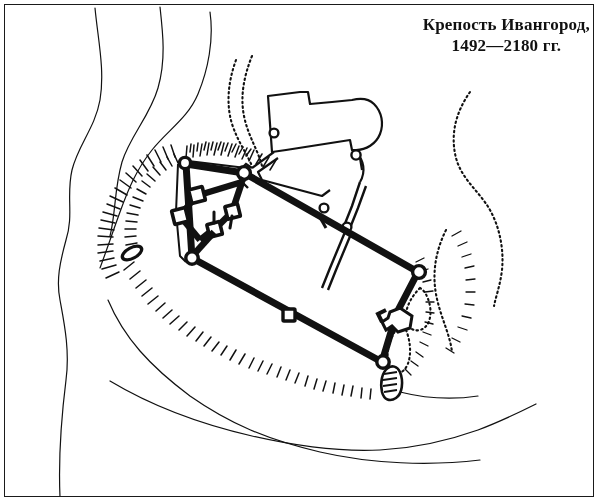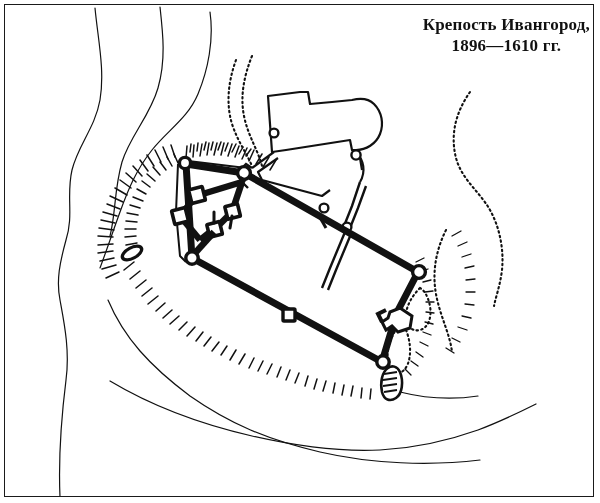--- a/index.html
+++ b/index.html
@@ -271,16 +271,16 @@
 
       <g fill="#ffffff" stroke="#111111" stroke-width="2.4">
         <ellipse cx="132" cy="253" rx="10" ry="5" transform="rotate(-28 132 253)"></ellipse>
       </g>
 
     </g>
   </svg>
 
   <div id="title-block">
     <div class="line1">Крепость Ивангород,</div>
-    <div class="line2">1896—1610 гг.</div>
+    <div class="line2">1492—2180 гг.</div>
   </div>
 
 </div>
 
 </body></html>

